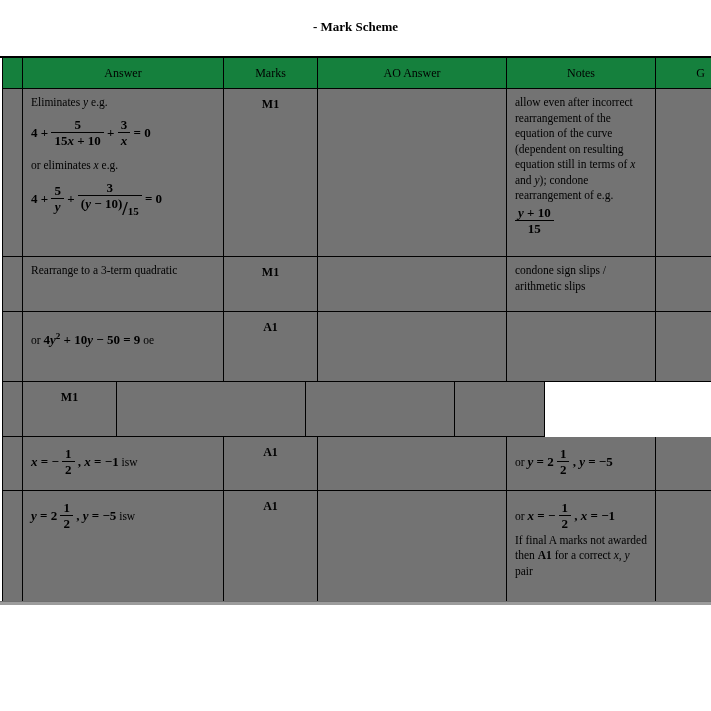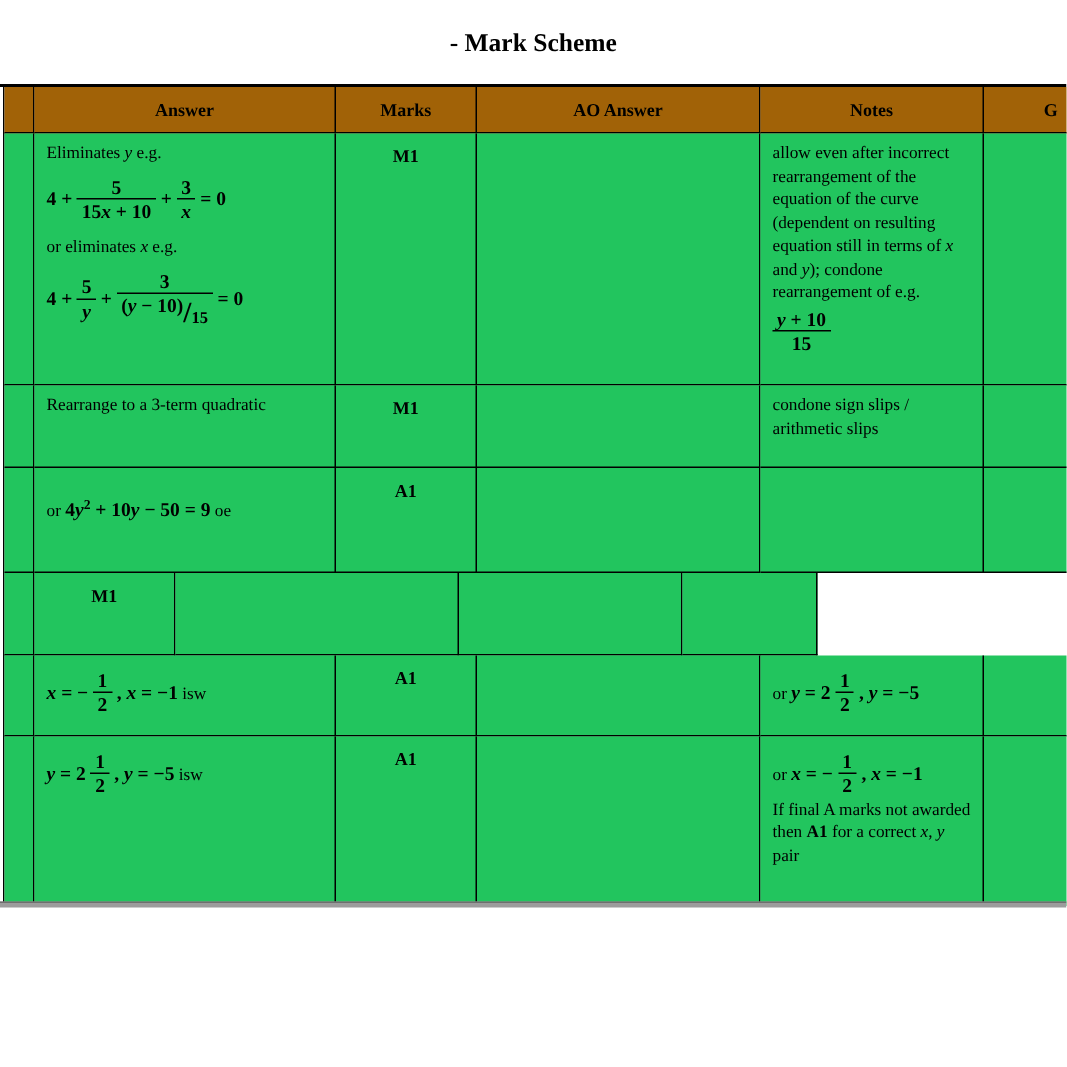--- a/index.html
+++ b/index.html
@@ -3,31 +3,31 @@
 <meta charset="utf-8">
 <style>
   html,body{margin:0;padding:0;}
   body{
     width:711px;height:711px;position:relative;overflow:hidden;
     background:#ffffff;color:#000;
     font-family:"Liberation Serif", serif;font-size:11.5px;line-height:1.35;
   }
   .page-title{
     position:absolute;top:18px;left:0;width:711px;text-align:center;
-    font-weight:bold;font-size:17px;
+    font-weight:bold;font-size:13px;
   }
   .top-rule{position:absolute;left:0;top:56px;width:711px;height:2px;background:#000;}
   .bottom-rule{position:absolute;left:0;top:601px;width:711px;height:3px;background:#9c9c9c;border-top:1px solid #6e6e6e;}
   .mstable{position:absolute;left:2px;top:58px;width:743px;border-left:1px solid #000;}
   .row{display:flex;}
-  .c{box-sizing:border-box;border-right:1px solid #000;border-bottom:1px solid #000;overflow:hidden;background:#22c55e;}
+  .c{box-sizing:border-box;border-right:1px solid #000;border-bottom:1px solid #000;overflow:hidden;background:#737373;}
   .c0{width:20px;} .c1{width:201px;} .c2{width:94px;text-align:right;} .c3{width:189px;} .c4{width:149px;} .c5{width:90px;}
   .rh{height:31px;} .r1{height:168px;} .r2{height:55px;} .r3{height:70px;} .r4{height:55px;} .r5{height:54px;} .r6{height:113px;}
   .last .c{border-bottom:none;}
-  .hd{background:#a16207;font-weight:bold;font-size:12px;display:flex;align-items:center;justify-content:center;}
+  .hd{background:#15803d;font-weight:normal;font-size:12px;display:flex;align-items:center;justify-content:center;}
   .pad{padding:6px 8px;}
   .marks{text-align:center;padding-top:7px;font-weight:bold;font-size:12px;}
   .vi{font-style:italic;}
   .eq{font-weight:bold;font-size:13px;}
   .plain{font-weight:normal;font-size:11.5px;}
   .frac{display:inline-block;text-align:center;vertical-align:middle;}
   .frac .n{display:block;padding:0 3px;line-height:1.1;}
   .frac .d{display:block;border-top:1.3px solid #000;padding:0 3px;line-height:1.25;}
   .bigslash{font-size:1.5em;line-height:1;vertical-align:-0.35em;}
   .ssub{font-size:0.85em;vertical-align:-0.65em;}

